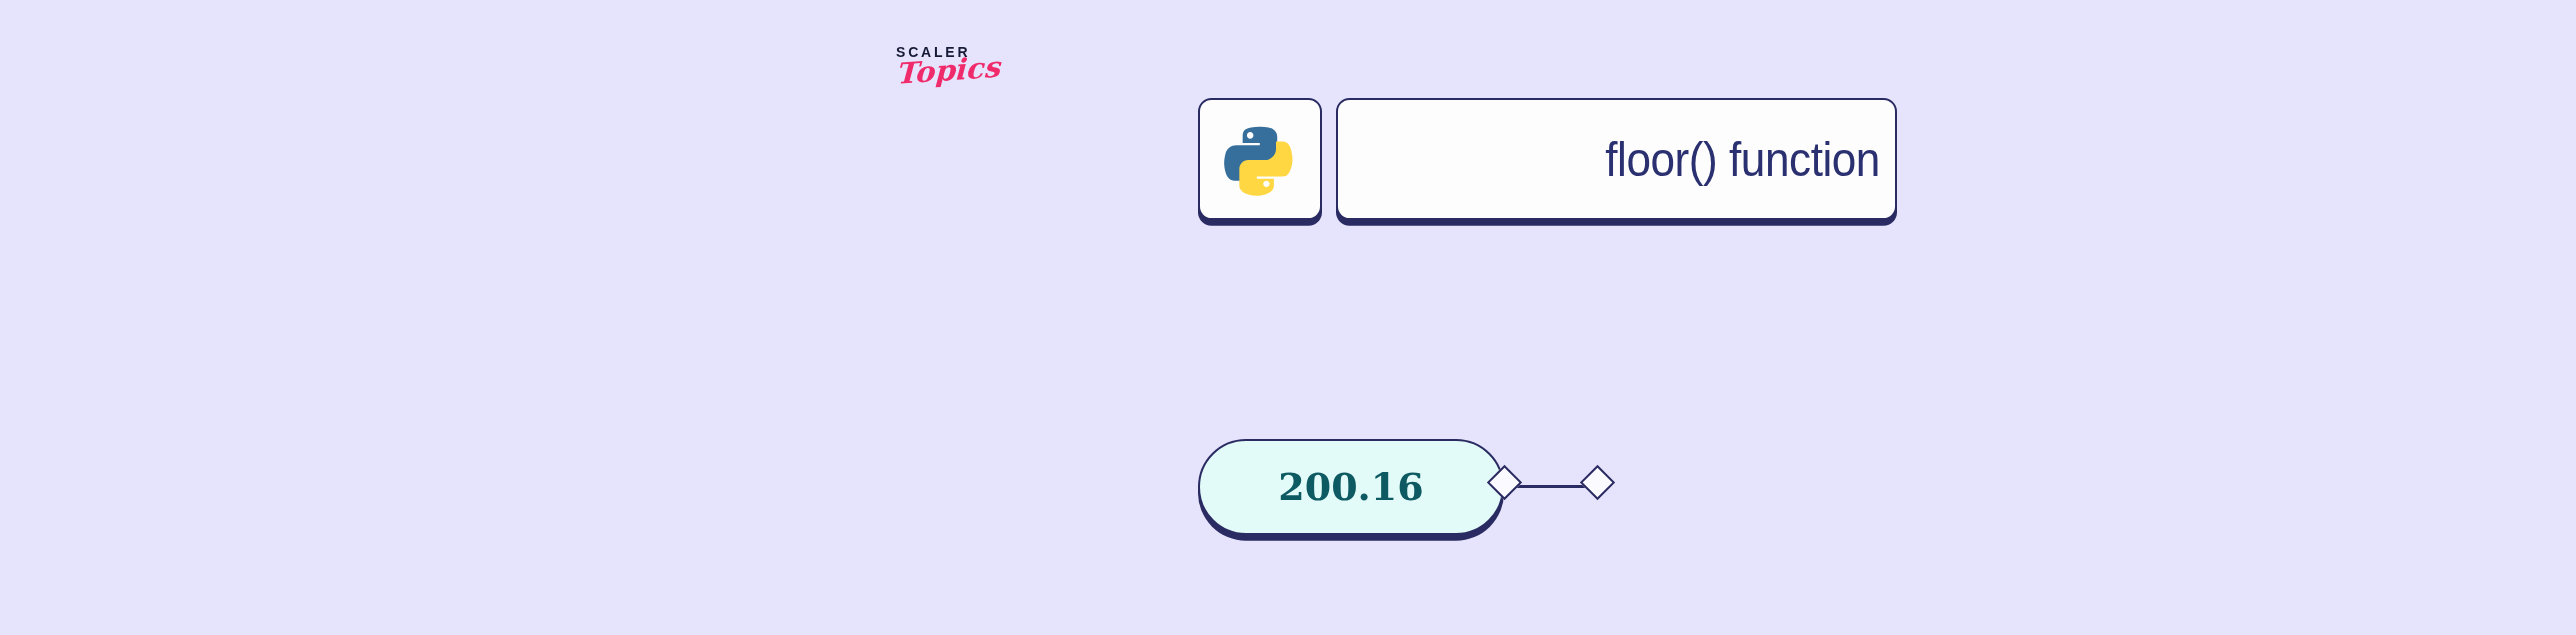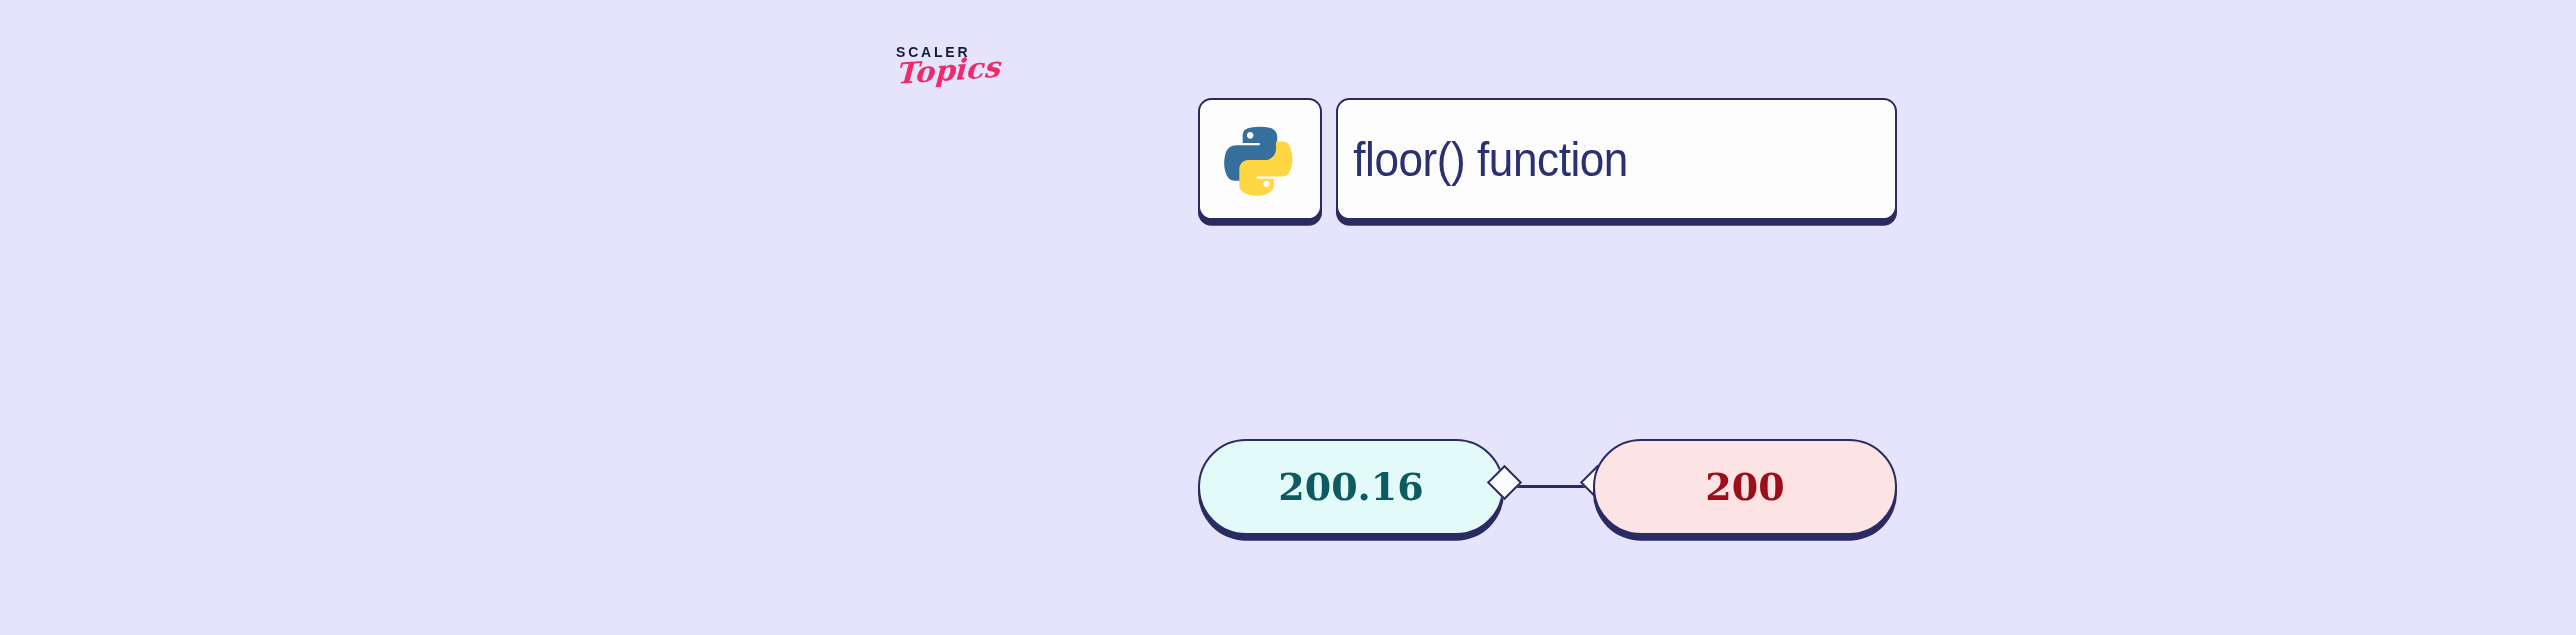--- a/index.html
+++ b/index.html
@@ -91,21 +91,21 @@
     display: block;
   }
 
   #title-card {
     left: 138px;
     top: 0;
     width: 561px;
     height: 122px;
     display: flex;
     align-items: center;
-    justify-content: flex-start;
+    justify-content: flex-end;
   }
   #title-text {
     font-family: "Liberation Sans Narrow", "Liberation Sans", sans-serif;
     font-size: 49px;
     font-weight: 400;
     color: #2a3070;
     letter-spacing: -0.5px;
     white-space: nowrap;
     transform: scaleX(0.9);
   }
@@ -211,19 +211,16 @@
 
   <div class="row" id="row-1">
     <div class="pill pill-in">
       <span class="pill-value">200.16</span>
     </div>
     <div class="connector">
       <div class="conn-line"></div>
       <div class="diamond diamond-left"></div>
       <div class="diamond diamond-right"></div>
     </div>
-    <div class="pill pill-out">
-      <span class="pill-value">200</span>
-    </div>
   </div>
 
 </div>
 
 
 </body></html>

